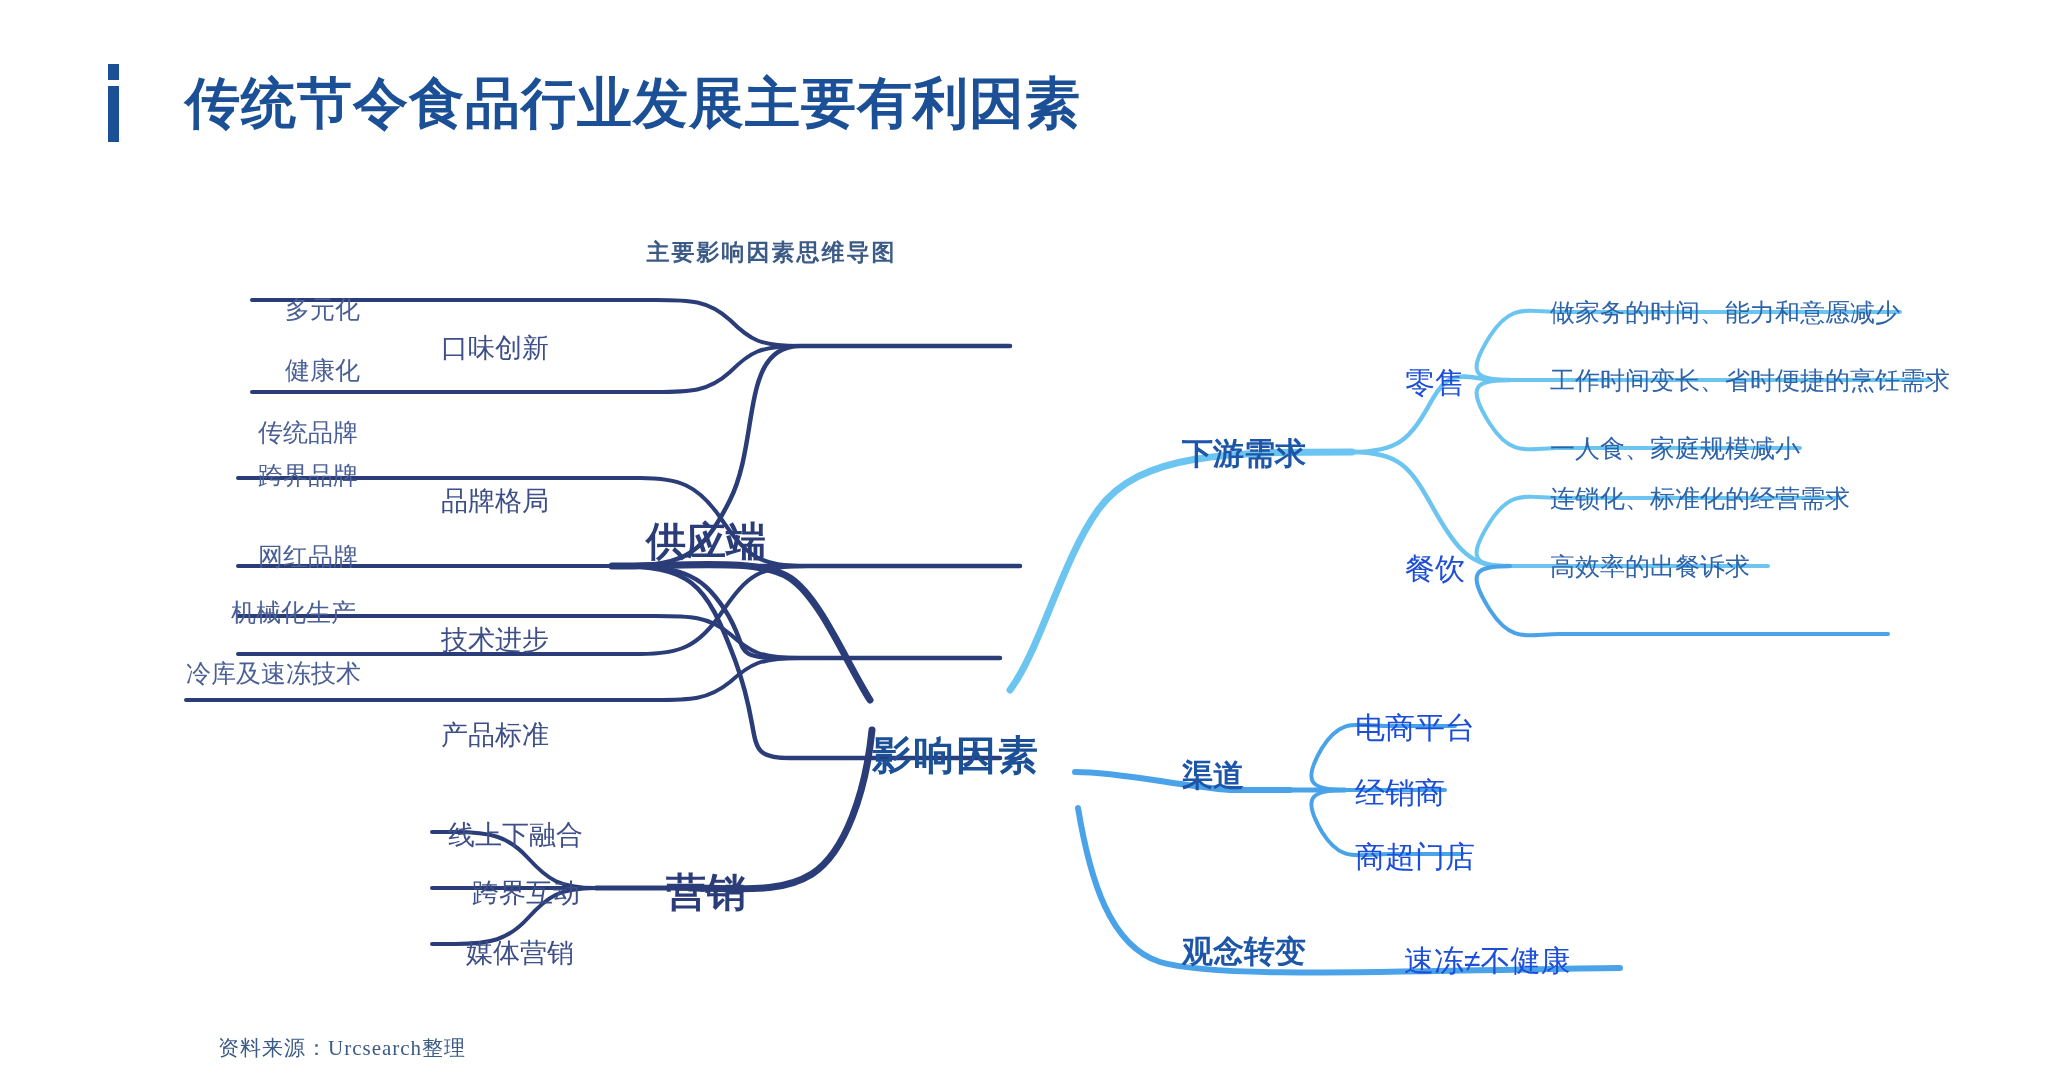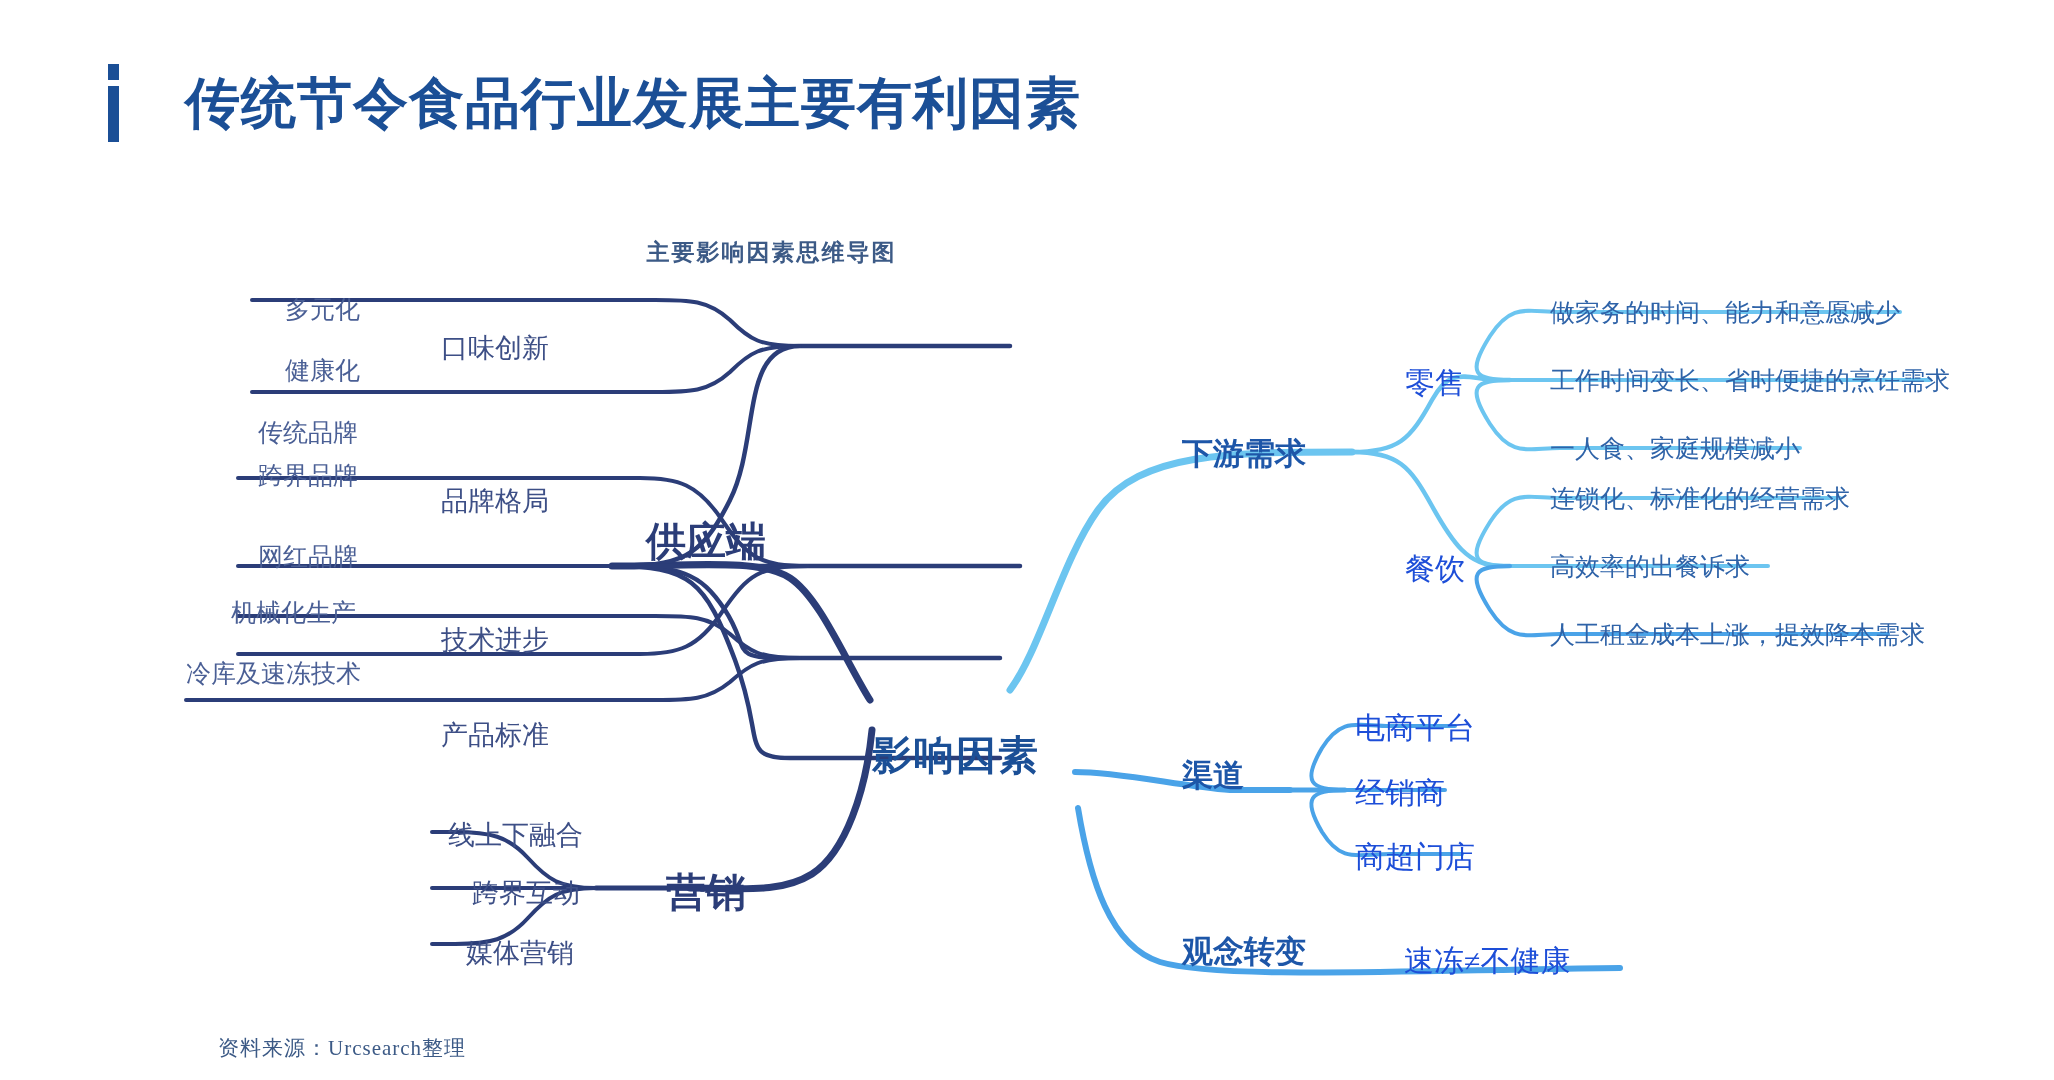--- a/index.html
+++ b/index.html
@@ -240,25 +240,24 @@
   <div class="lbl branch-r" style="left:1182px; top:438px;">下游需求</div>
 
   <div class="lbl mid-r" style="left:1405px; top:368px;">零售</div>
   <div class="lbl leaf-r" style="left:1550px; top:300px;">做家务的时间、能力和意愿减少</div>
   <div class="lbl leaf-r" style="left:1550px; top:368px;">工作时间变长、省时便捷的烹饪需求</div>
   <div class="lbl leaf-r" style="left:1550px; top:436px;">一人食、家庭规模减小</div>
 
   <div class="lbl mid-r" style="left:1405px; top:554px;">餐饮</div>
   <div class="lbl leaf-r" style="left:1550px; top:486px;">连锁化、标准化的经营需求</div>
   <div class="lbl leaf-r" style="left:1550px; top:554px;">高效率的出餐诉求</div>
-  <div class="lbl leaf-r" style="left:1550px; top:622px;">人工租金成本上涨，提效降本需求</div>
 
   <div class="lbl branch-r" style="left:1182px; top:760px;">渠道</div>
   <div class="lbl mid-r" style="left:1355px; top:713px;">电商平台</div>
   <div class="lbl mid-r" style="left:1355px; top:778px;">经销商</div>
   <div class="lbl mid-r" style="left:1355px; top:842px;">商超门店</div>
 
   <div class="lbl branch-r" style="left:1182px; top:936px;">观念转变</div>
-  <div class="lbl mid-r" style="left:1404px; top:946px;font-family:Liberation Serif, serif;">速冻≠不健康</div>
+  <div class="lbl mid-r" style="left:1404px; top:946px;">速冻≠不健康</div>
 
 </div>
 
 <div id="source-note">资料来源：Urcsearch整理</div>
 
 </body></html>

